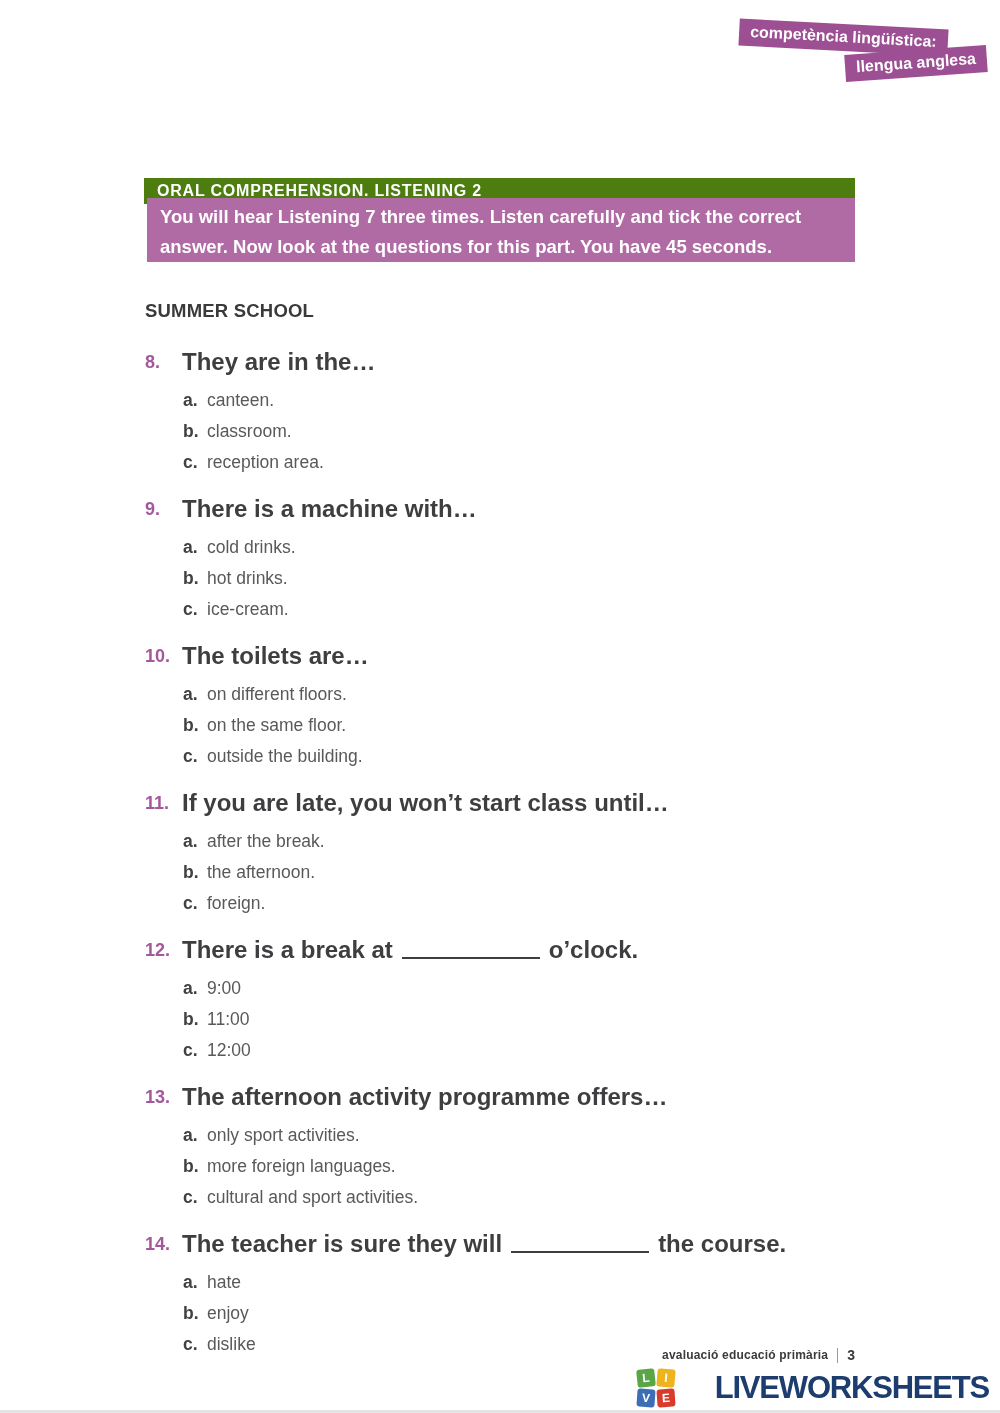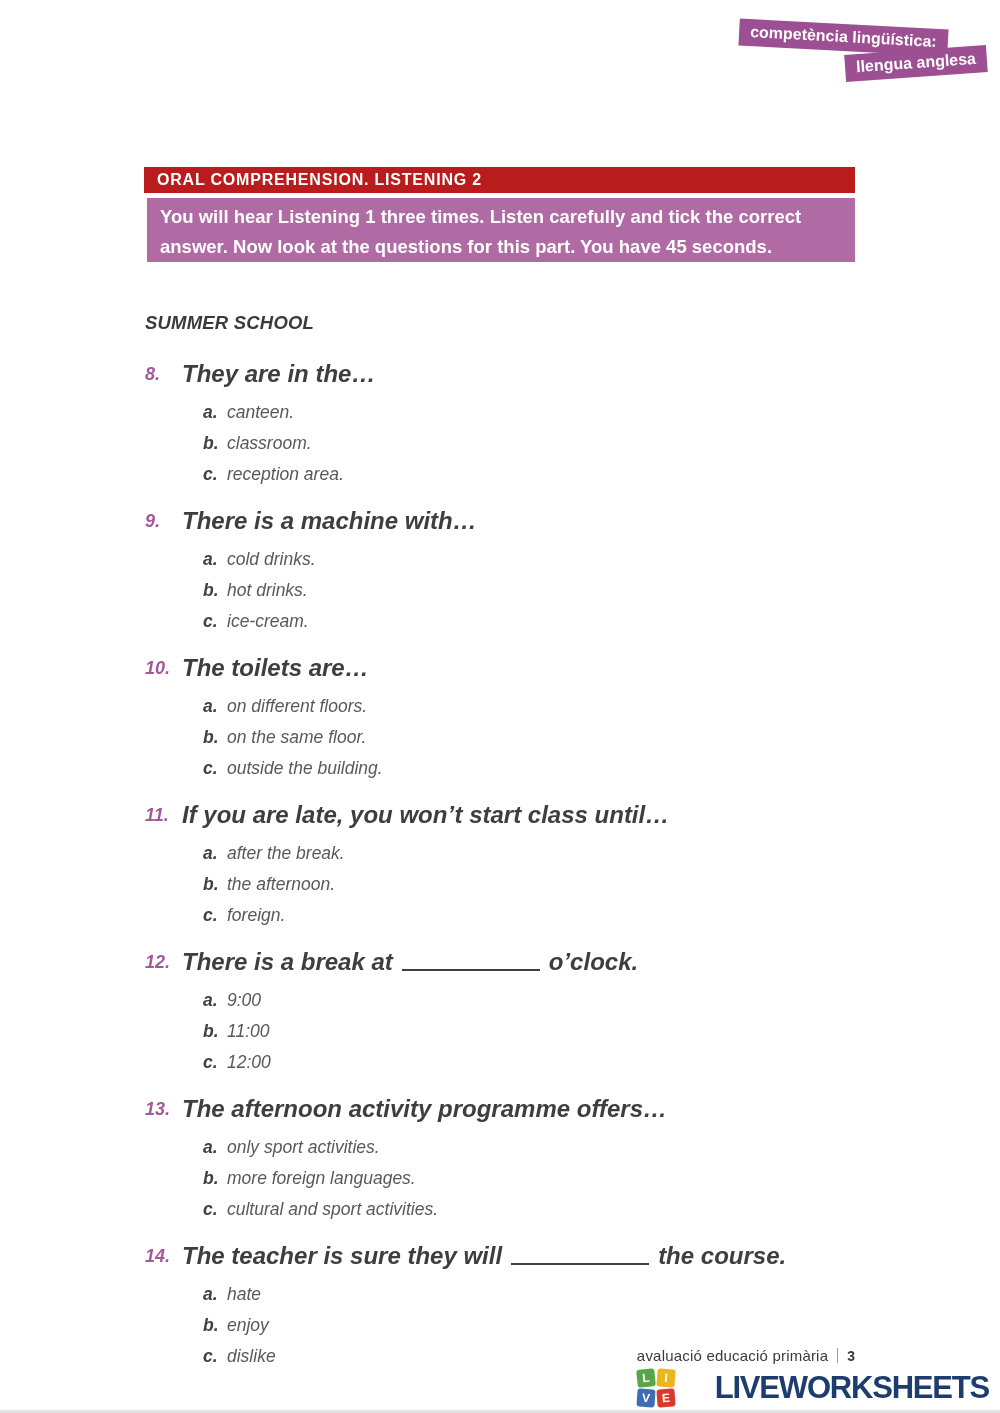--- a/index.html
+++ b/index.html
@@ -22,23 +22,23 @@
     line-height: 18px;
     padding: 4px 11px 5px;
     white-space: nowrap;
   }
   .ribbon-1 { left: 739px; top: 24px; transform: rotate(3deg); }
   .ribbon-2 { left: 845px; top: 50px; transform: rotate(-4deg); }
 
   
   .section-bar {
     position: absolute;
-    left: 144px; top: 167px;
+    left: 144px; top: 178px;
     width: 711px; height: 26px;
-    background: #b91c1c;
+    background: #4d7c0f;
     color: #ffffff;
     font-weight: bold;
     font-size: 16px;
     letter-spacing: 0.8px;
     line-height: 26px;
     padding-left: 13px;
     box-sizing: border-box;
   }
 
   
@@ -51,23 +51,22 @@
     font-weight: bold;
     font-size: 18.5px;
     line-height: 30px;
     padding: 4px 12px 0 13px;
     box-sizing: border-box;
   }
 
   
   .content {
     position: absolute;
-    left: 145px; top: 312px;
+    left: 145px; top: 300px;
     width: 712px;
-    font-style: italic;
   }
   .section-title {
     margin: 0 0 30px 0;
     font-size: 18.5px;
     font-weight: bold;
     color: #3a3a3c;
     letter-spacing: 0.2px;
   }
   .question { margin-bottom: 21px; }
   .q-line { line-height: 20px; margin-bottom: 10px; }
@@ -85,42 +84,42 @@
     color: #3e3e40;
   }
   .blank {
     display: inline-block;
     width: 138px;
     height: 14px;
     margin: 0 9px;
     border-bottom: 2px solid #3e3e40;
     vertical-align: -1px;
   }
-  .option { line-height: 30px; margin-left: 58px; }
+  .option { line-height: 30px; margin-left: 38px; }
   .opt-letter {
     display: inline-block;
     width: 24px;
     font-size: 17.5px;
     font-weight: bold;
     color: #414042;
   }
   .opt-text {
     font-size: 17.5px;
     color: #58595b;
   }
 
   
   .footer-meta {
     position: absolute;
     top: 1347px; right: 145px;
     display: flex;
     align-items: center;
     color: #3b3b3c;
   }
-  .footer-meta .doc-label { font-size: 15px; font-weight: normal; letter-spacing: 0.2px; text-align: right; }
+  .footer-meta .doc-label { font-size: 12px; font-weight: bold; letter-spacing: 0.2px; text-align: right; }
   .footer-meta .divider { width: 1px; height: 15px; background: #9a9a9a; margin: 0 9px; }
   .footer-meta .page-num { font-size: 14px; font-weight: bold; }
 
   .logo {
     position: absolute;
     top: 1369px; right: 11px;
     display: flex;
     align-items: center;
     gap: 4px;
   }
@@ -161,21 +160,21 @@
 </head>
 <body>
 
 <div class="page">
 
   <div class="ribbon ribbon-1">competència lingüística:</div>
   <div class="ribbon ribbon-2">llengua anglesa</div>
 
   <div class="section-bar">ORAL COMPREHENSION. LISTENING 2</div>
 
-  <div class="instruction-box">You will hear Listening 1 three times. Listen carefully and tick the correct answer. Now look at the questions for this part. You have 45 seconds.</div>
+  <div class="instruction-box">You will hear Listening 7 three times. Listen carefully and tick the correct answer. Now look at the questions for this part. You have 45 seconds.</div>
 
   <div class="content">
     <h2 class="section-title">SUMMER SCHOOL</h2>
     <div>
   <div class="question">
     <div class="q-line">
       <span class="q-num">8.</span><span class="q-text"><span>They are in the…</span></span>
     </div>
     <div class="q-options">
   <div class="option">

